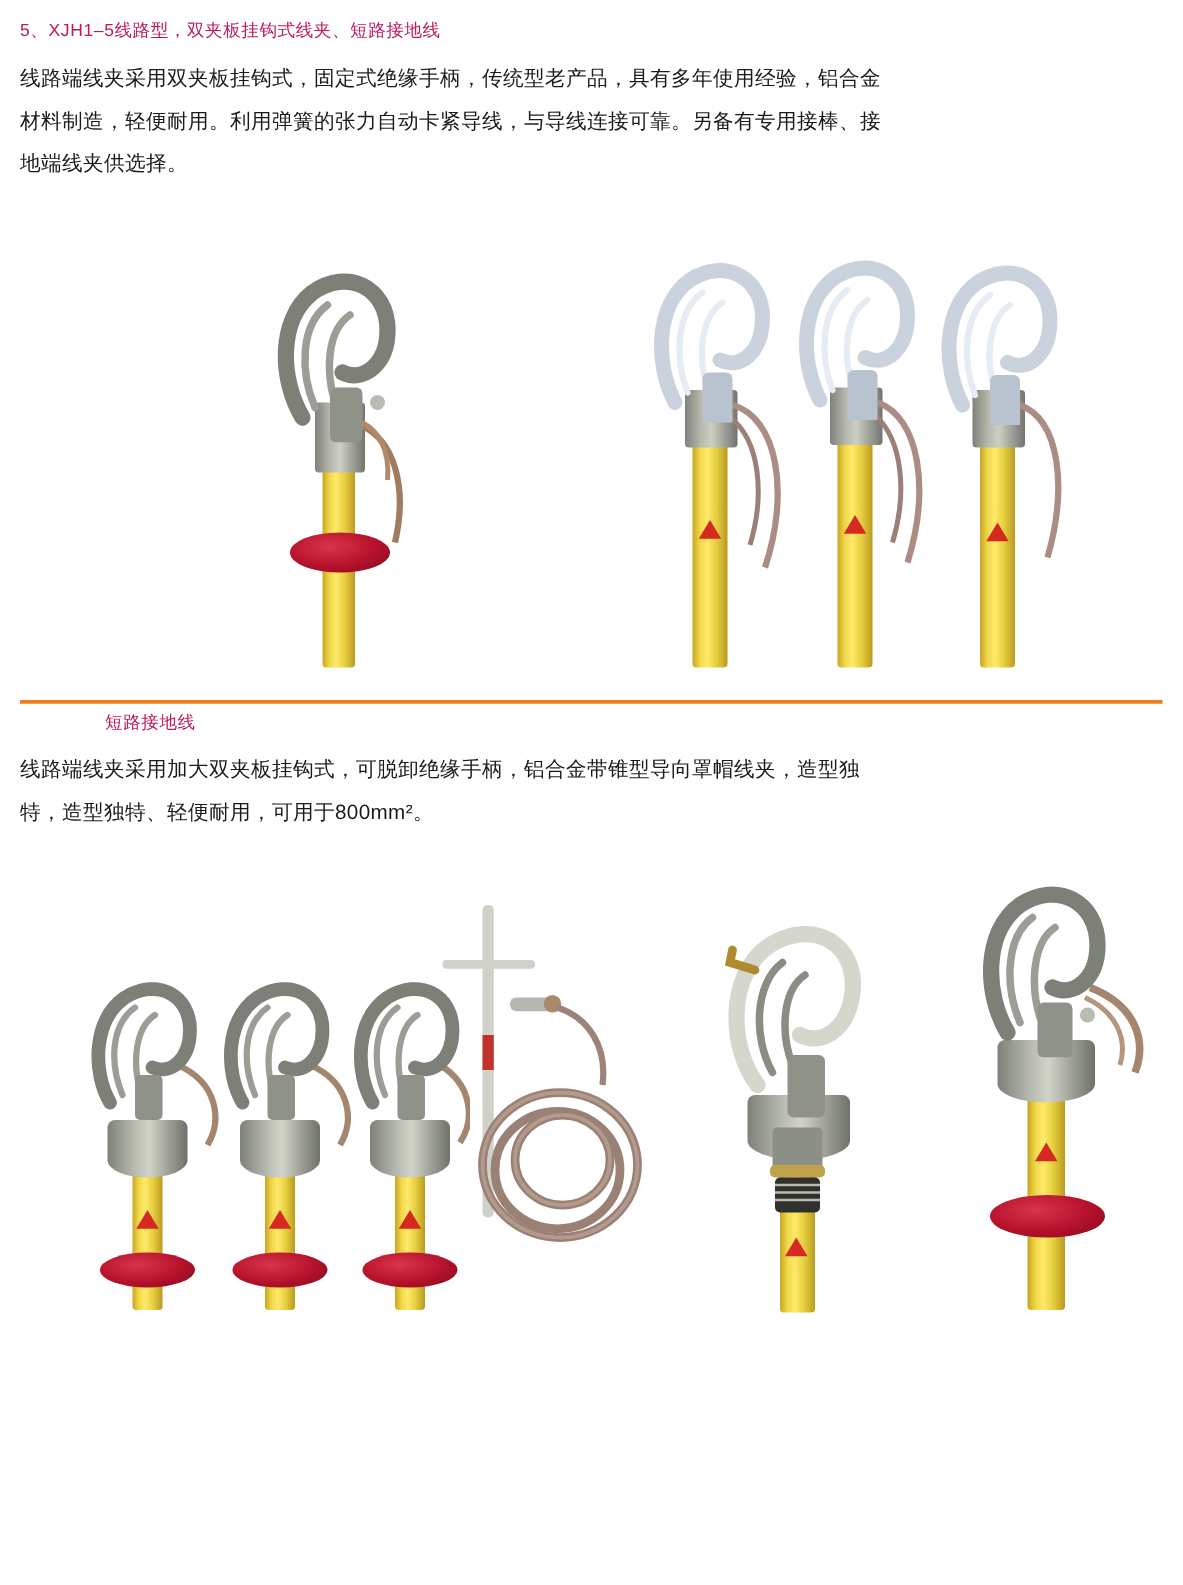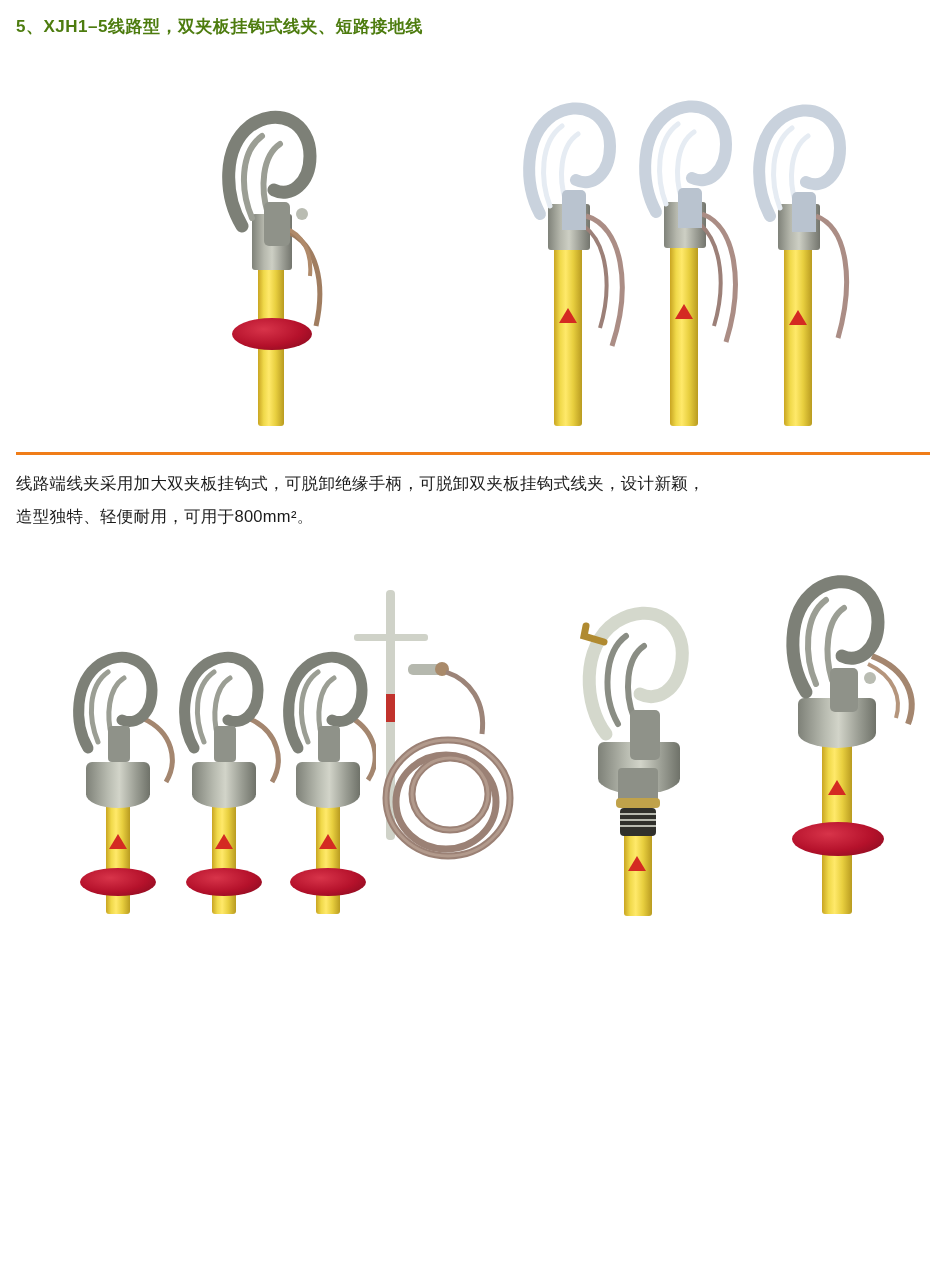--- a/index.html
+++ b/index.html
@@ -16,27 +16,27 @@
     overflow: hidden;
   }
   .page {
     position: relative;
     width: 946px;
     height: 1268px;
     box-sizing: border-box;
     padding: 0 16px;
   }
   .section-title {
-    font-size: 17px;
-    font-weight: bold;
+    font-size: 14px;
+    font-weight: normal;
     letter-spacing: 0.5px;
     margin: 0;
     padding-top: 14px;
     line-height: 1.5;
-    color: #4d7c0f;
+    color: #be185d;
   }
   .section-title.indent-line {
     padding-top: 4px;
     padding-left: 68px;
   }
   .body-text {
     font-size: 16.5px;
     line-height: 2.05;
     margin: 12px 0 0 0;
     color: #1a1a1a;
@@ -97,20 +97,21 @@
     border-radius: 6px 6px 50% 50% / 6px 6px 30% 30%;
   }
   svg { display: block; }
 </style>
 </head>
 <body>
 
 <div class="page">
 
   <h2 class="section-title">5、XJH1–5线路型，双夹板挂钩式线夹、短路接地线</h2>
+  <p class="body-text">线路端线夹采用双夹板挂钩式，固定式绝缘手柄，传统型老产品，具有多年使用经验，铝合金材料制造，轻便耐用。利用弹簧的张力自动卡紧导线，与导线连接可靠。另备有专用接棒、接地端线夹供选择。</p>
 
   <div class="figure-band">
 
     <div class="prod" style="left:160px; bottom:0; width:200px; height:340px;">
 
       <div class="pole" style="left:82px; top:150px; width:26px; height:190px;"></div>
 
       <div class="disc" style="left:56px; top:232px; width:80px; height:32px;"></div>
 
       <div class="collar" style="left:76px; top:128px; width:40px; height:56px;"></div>
@@ -184,21 +185,22 @@
           <path d="M56 122 C 48 98, 50 66, 68 54"></path>
         </g>
         <rect x="52" y="110" width="24" height="44" rx="5" fill="#b9c3cf"></rect>
       </svg>
     </div>
 
   </div>
 
   <div class="divider"></div>
 
-  <p class="body-text">线路端线夹采用加大双夹板挂钩式，可脱卸绝缘手柄，可脱卸双夹板挂钩式线夹，设计新颖，造型独特、轻便耐用，可用于800mm²。</p>
+  <h2 class="section-title indent-line">短路接地线</h2>
+  <p class="body-text">线路端线夹采用加大双夹板挂钩式，可脱卸绝缘手柄，铝合金带锥型导向罩帽线夹，造型独特，造型独特、轻便耐用，可用于800mm²。</p>
 
   <div class="figure-band second">
 
     <div class="prod" style="left:0px; bottom:-6px; width:330px; height:290px;">
 
       <div class="pole" style="left:90px; top:182px; width:24px; height:110px;"></div>
       <div class="disc" style="left:64px; top:246px; width:76px; height:28px;"></div>
       <div class="bell" style="left:70px; top:140px; width:64px; height:46px;"></div>
       <div class="tri" style="left:93px; top:212px;"></div>
 

